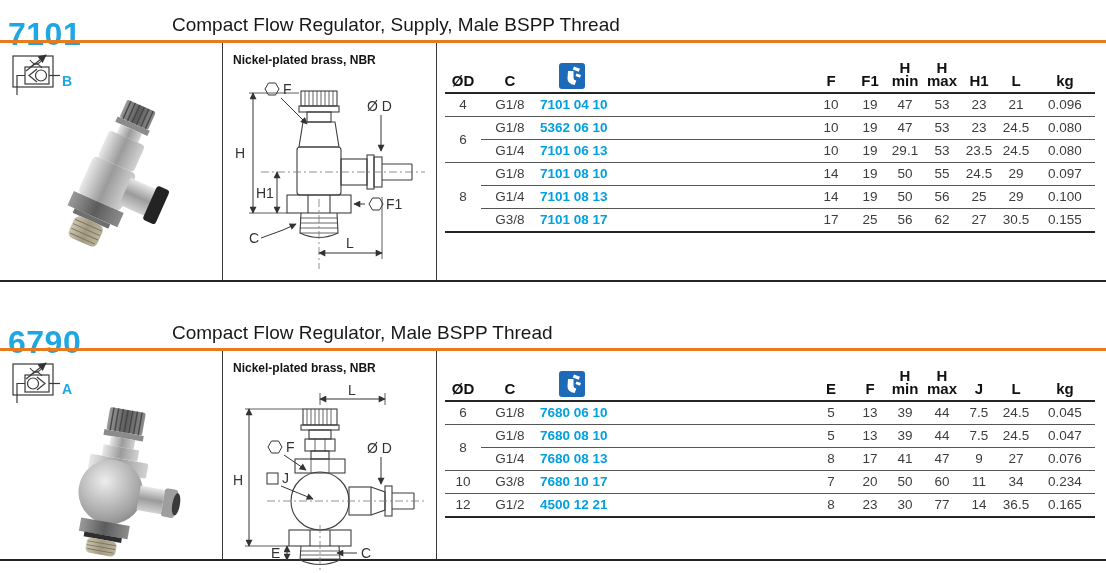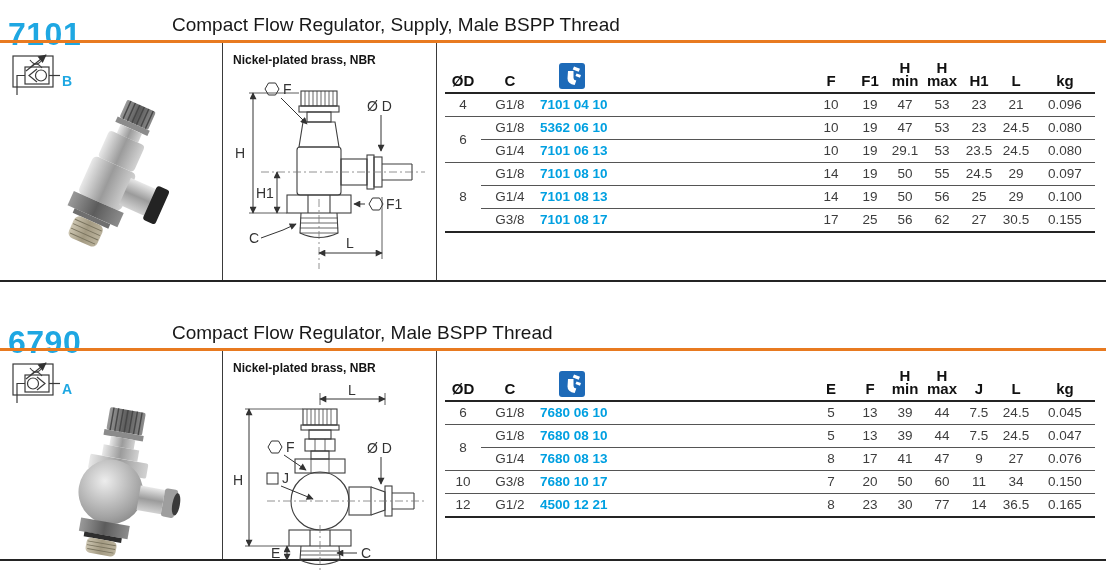--- a/index.html
+++ b/index.html
@@ -479,21 +479,21 @@
           <tr>
             <td>10</td>
             <td>G3/8</td>
             <td class="part">7680 10 17</td>
             <td>7</td>
             <td>20</td>
             <td>50</td>
             <td>60</td>
             <td>11</td>
             <td>34</td>
-            <td>0.150</td>
+            <td>0.234</td>
           </tr>
           <tr>
             <td>12</td>
             <td>G1/2</td>
             <td class="part">4500 12 21</td>
             <td>8</td>
             <td>23</td>
             <td>30</td>
             <td>77</td>
             <td>14</td>

